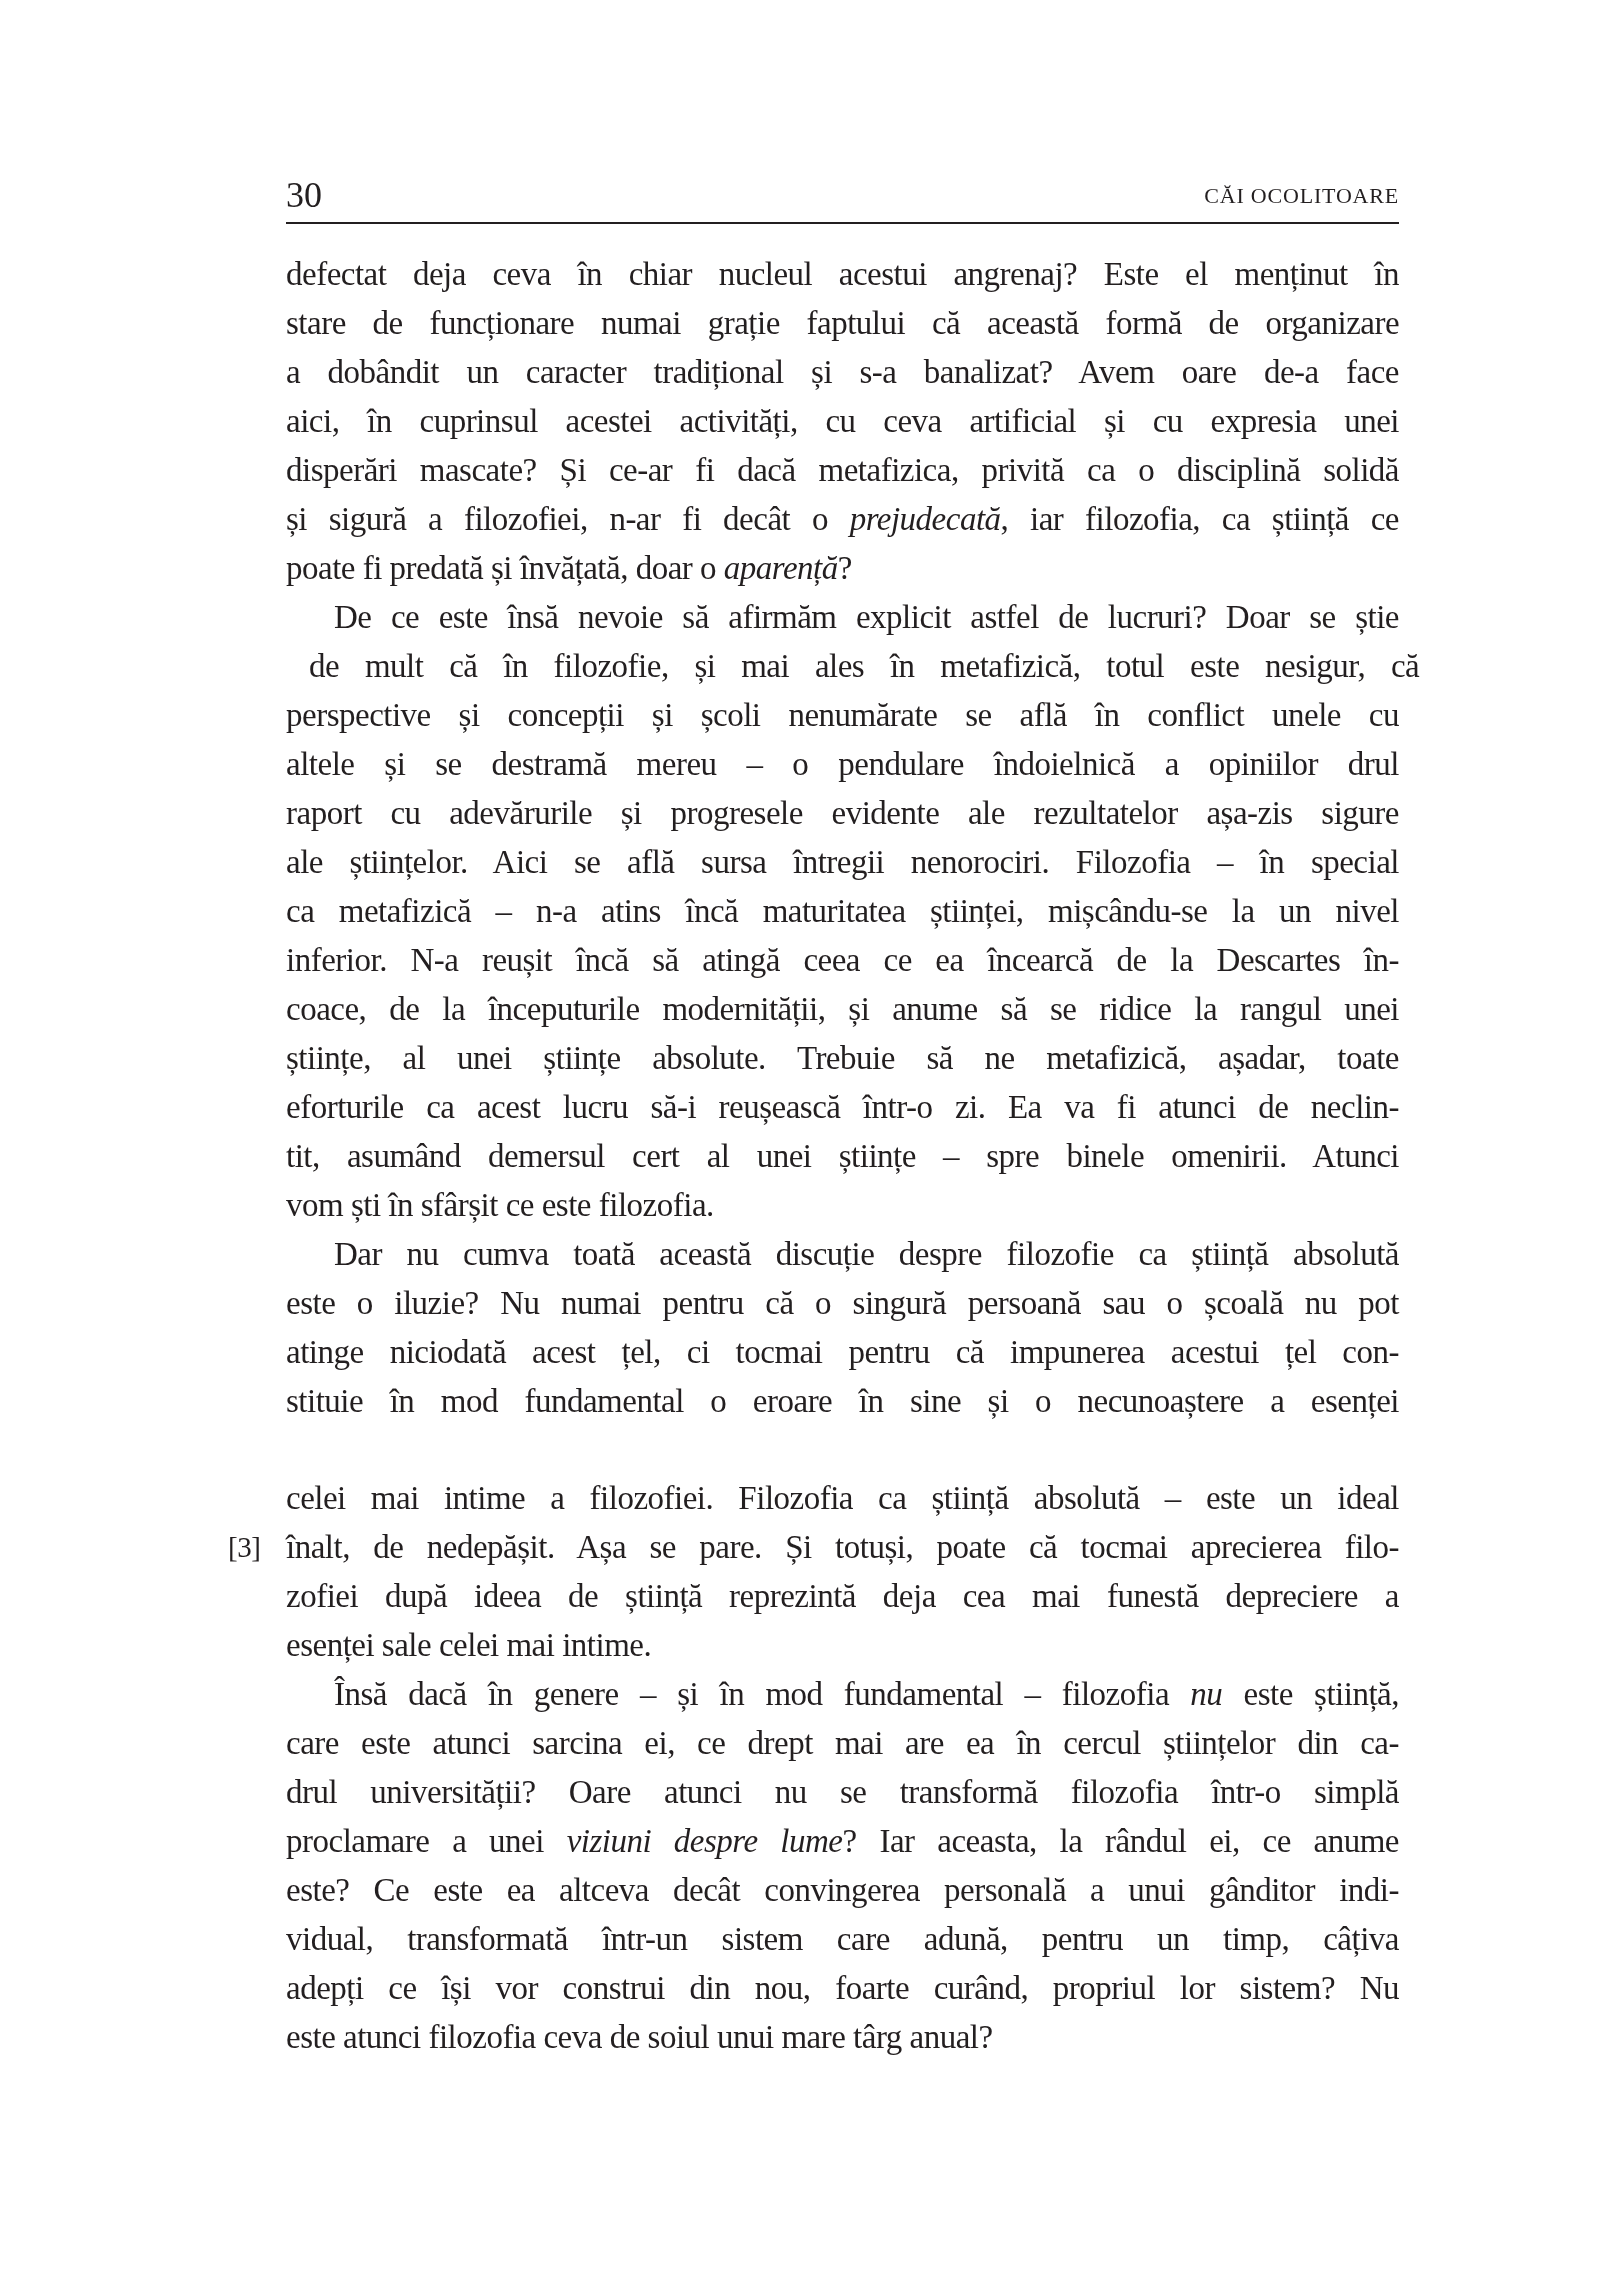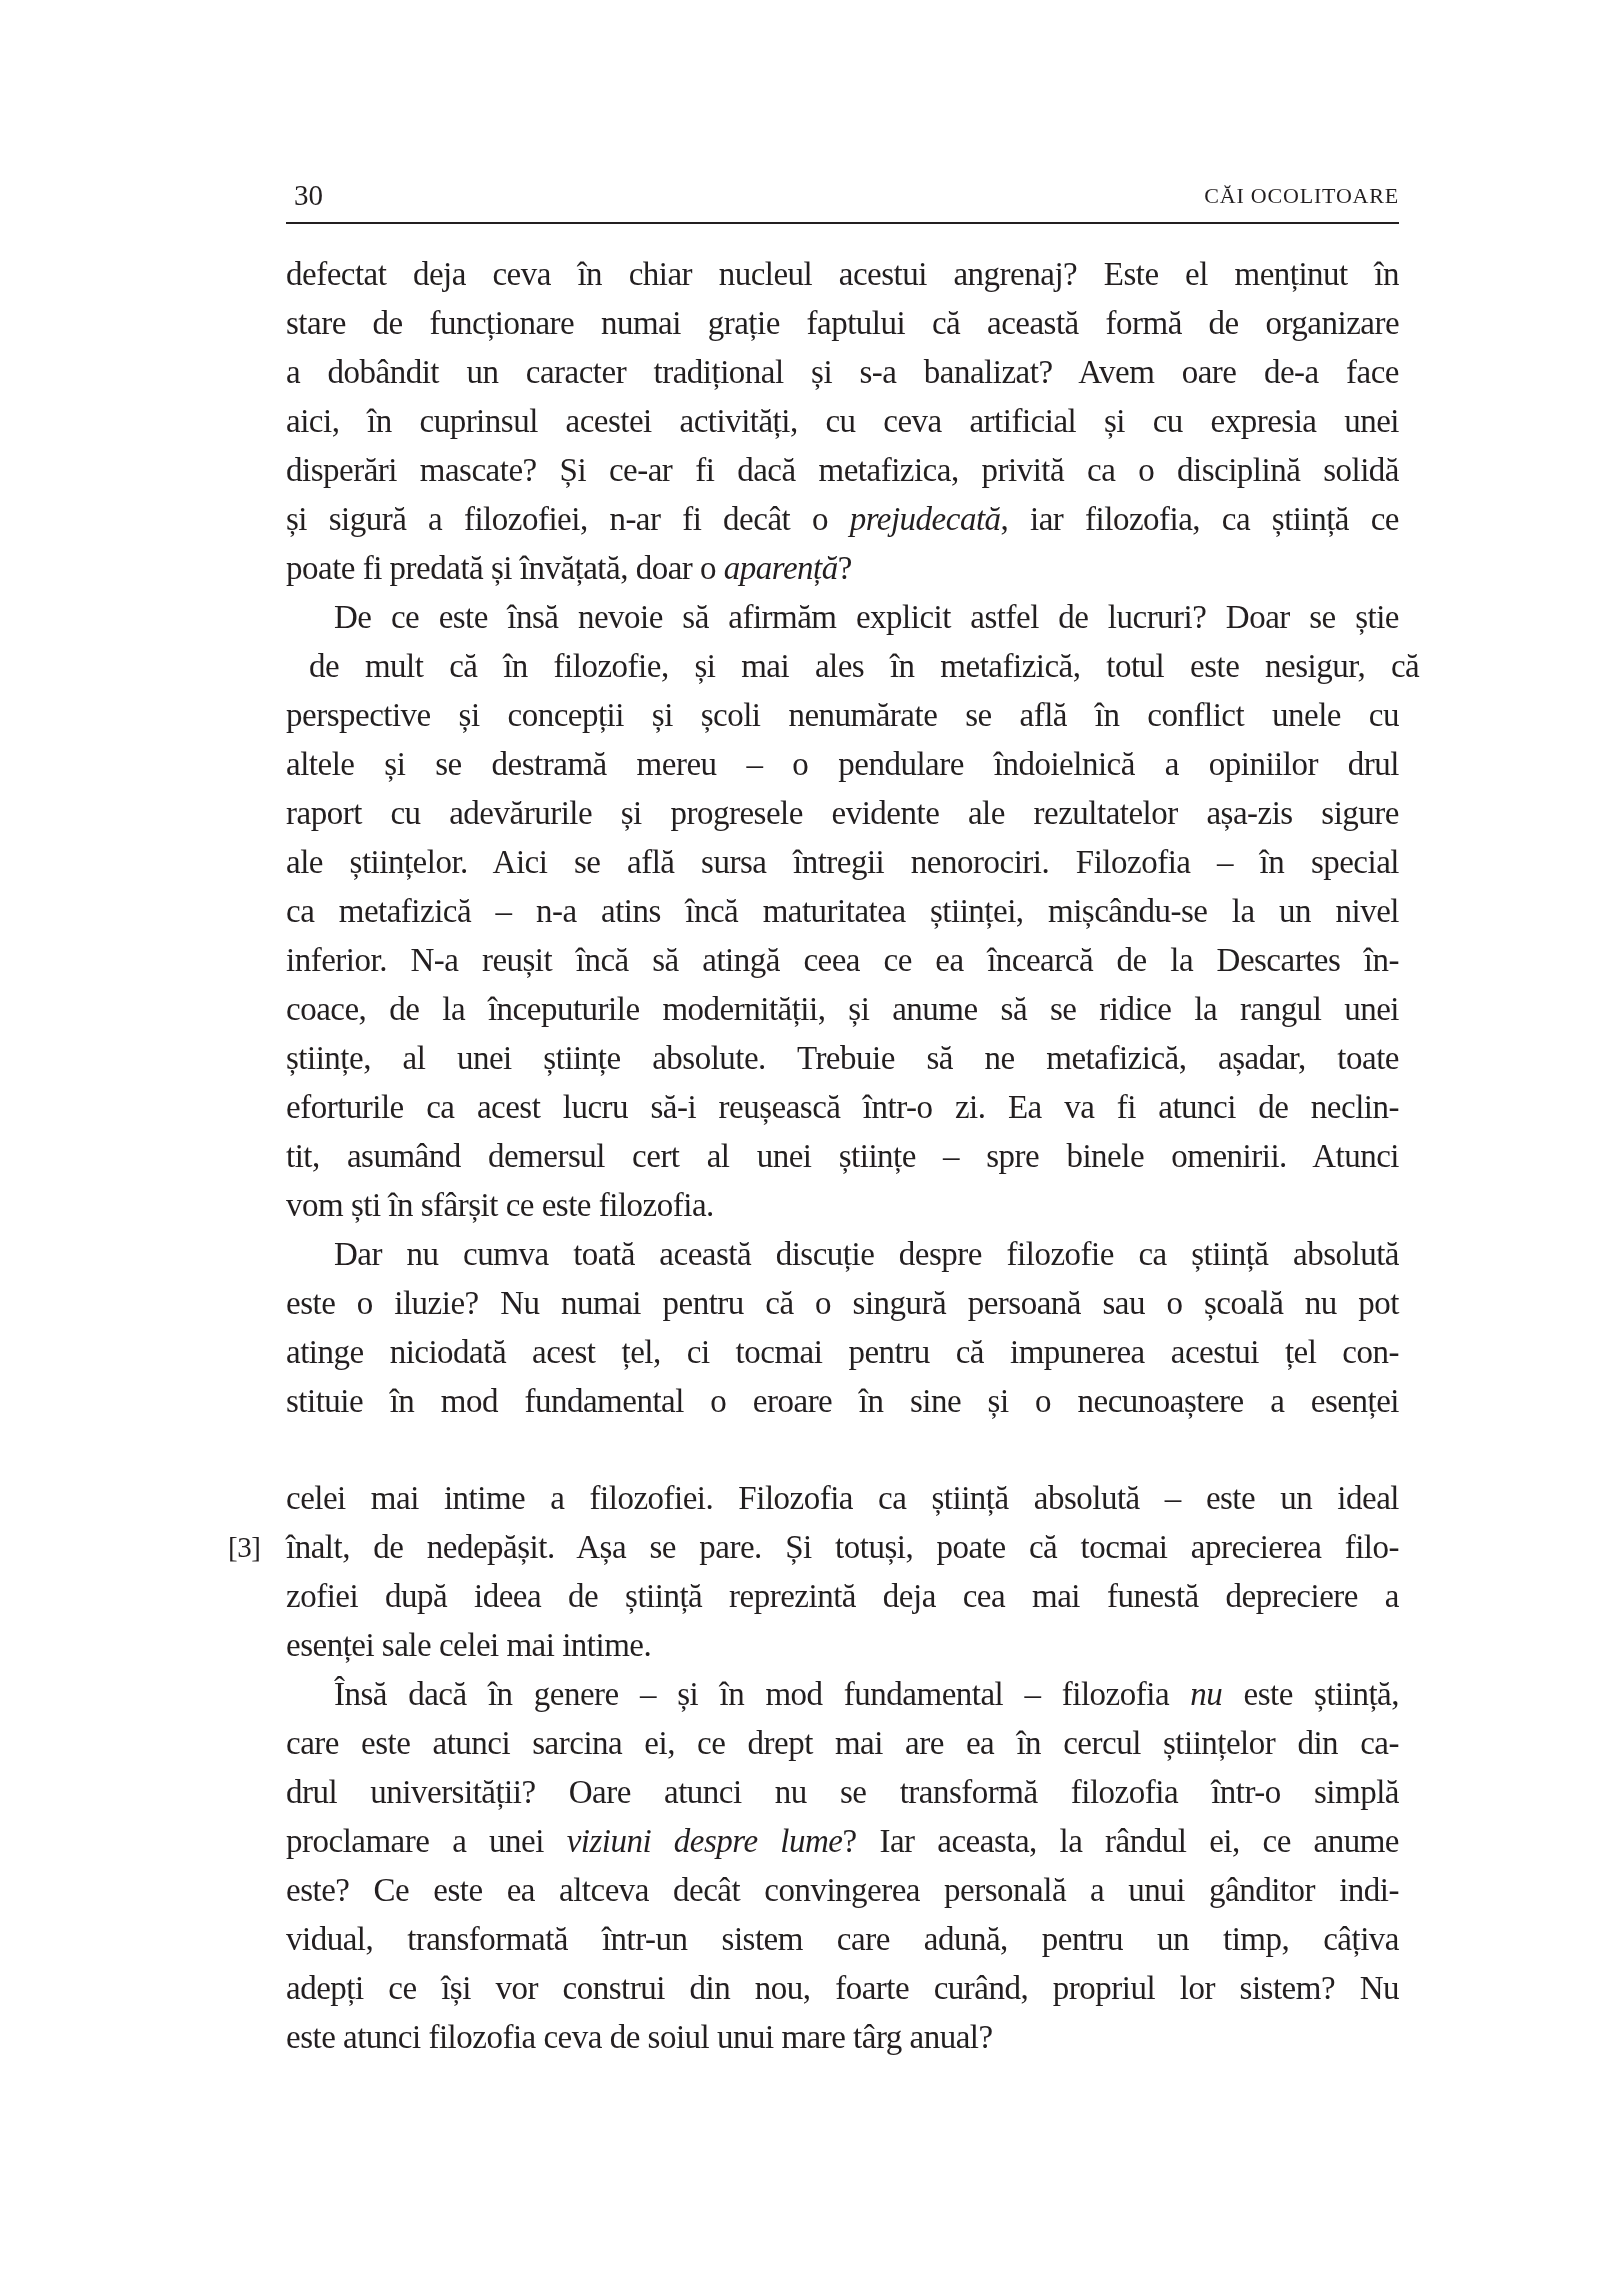--- a/index.html
+++ b/index.html
@@ -1,19 +1,19 @@
 <!DOCTYPE html>
 <html style="font-size:13px"><head>
 <meta charset="utf-8">
 <style>
   html, body { margin:0; padding:0; background:#ffffff; }
   body { width:1618px; height:2284px; position:relative; overflow:hidden;
          font-family:"Liberation Serif", "DejaVu Serif", serif; color:#231f20; }
   .header { position:absolute; left:286px; top:173px; width:1113px; height:48px; }
-  .page-number { position:absolute; left:8px; top:0; font-size:29px; line-height:45px; }
+  .page-number { position:absolute; left:0; top:0; font-size:36px; line-height:45px; }
   .running-title { position:absolute; left:0; right:0; top:0; text-align:right;
                    font-size:22px; line-height:45px; letter-spacing:0.8px; }
   .header-rule { position:absolute; left:286px; top:222px; width:1113px; height:2.4px; background:#231f20; }
   .body-text { position:absolute; left:286px; top:250px; width:1113px; }
   .line { display:block; height:49px; line-height:49px; font-size:33px;
           text-align:justify; text-align-last:justify; white-space:nowrap; overflow:visible;
           letter-spacing:-0.5px; word-spacing:0px; position:relative; }
   .line.last { text-align:center; text-align-last:left; }
   .line.indent { padding-left:48px; }
   .line .lt { display:block; white-space:normal; }

